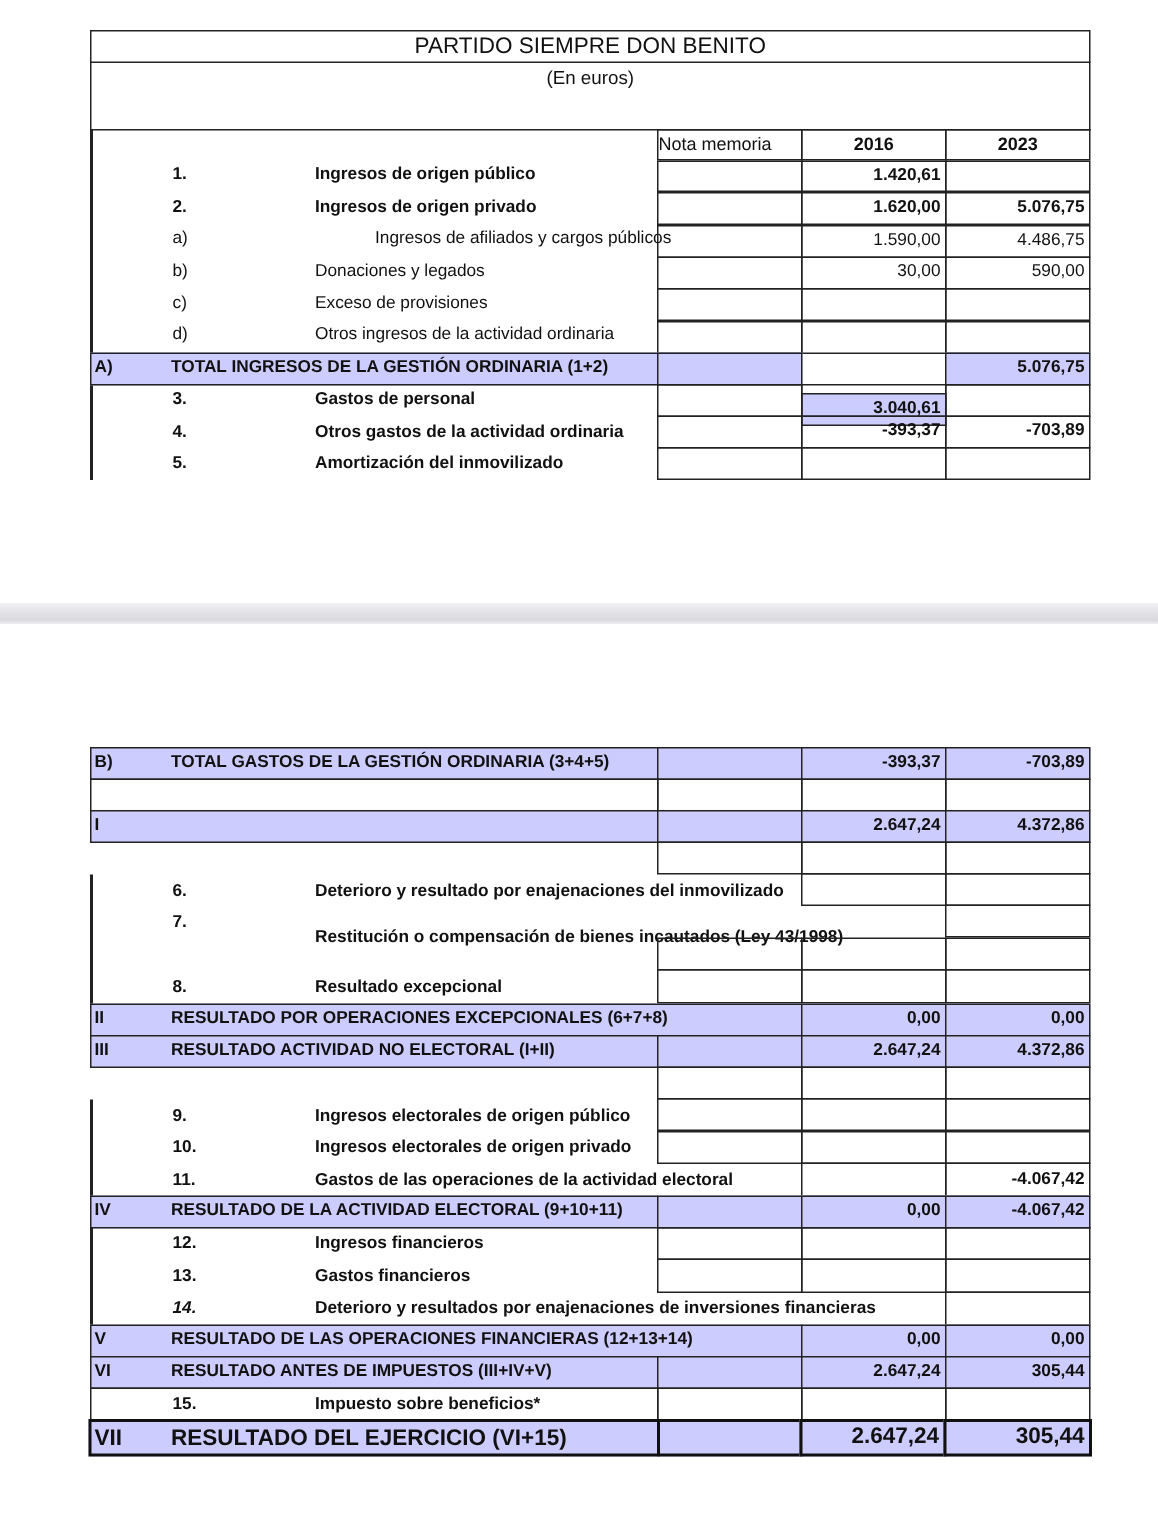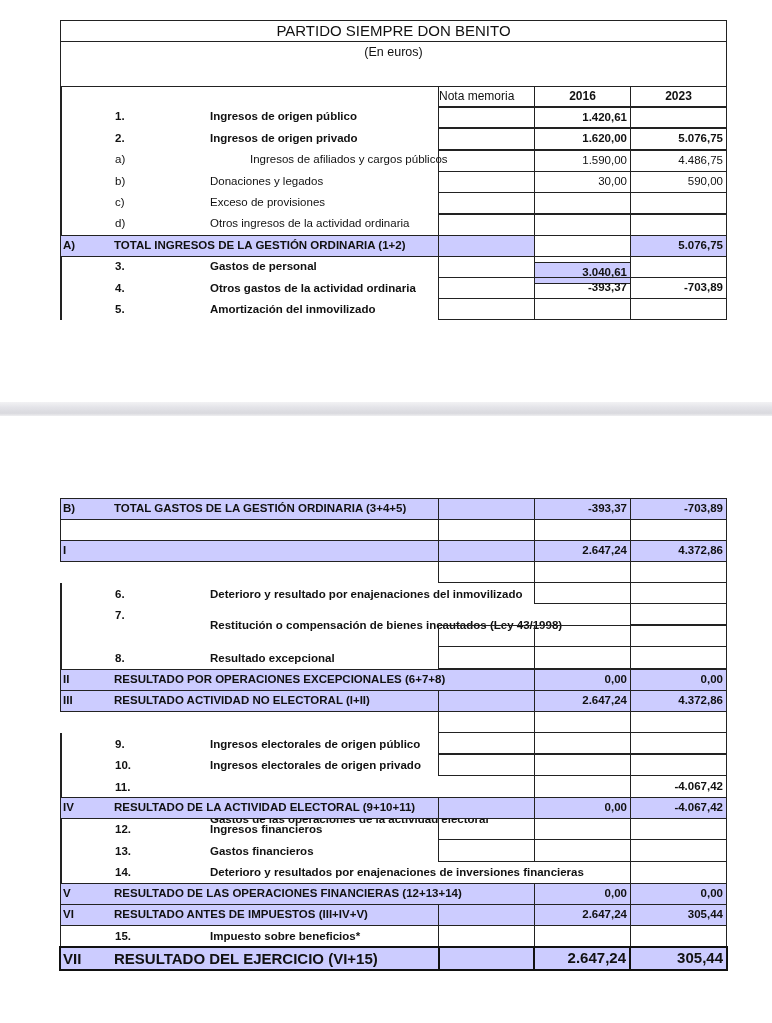--- a/index.html
+++ b/index.html
@@ -176,21 +176,21 @@
   <div class="abs cell" style="left:534px;top:732px;width:97px;height:22px;"></div>
   <div class="abs cell" style="left:630px;top:732px;width:97px;height:22px;"></div>
 
   <div class="abs t b" style="left:115px;top:759px;">10.</div>
   <div class="abs t b" style="left:210px;top:759px;">Ingresos electorales de origen privado</div>
   <div class="abs cell" style="left:438px;top:754px;width:97px;height:22px;"></div>
   <div class="abs cell" style="left:534px;top:754px;width:97px;height:22px;"></div>
   <div class="abs cell" style="left:630px;top:754px;width:97px;height:22px;"></div>
 
   <div class="abs t b" style="left:115px;top:781px;">11.</div>
-  <div class="abs t b" style="left:210px;top:781px;margin-top:32px;">Gastos de las operaciones de la actividad electoral</div>
+  <div class="abs t b" style="left:210px;top:781px;">Gastos de las operaciones de la actividad electoral</div>
   <div class="abs cell" style="left:534px;top:775px;width:97px;height:23px;"></div>
   <div class="abs cell num" style="left:630px;top:775px;width:97px;height:23px;line-height:20px;">-4.067,42</div>
 
   <div class="abs cell hl" style="left:60px;top:797px;width:379px;height:22px;">
     <span class="abs t b" style="left:2px;top:3px;">IV</span>
     <span class="abs t b" style="left:53px;top:3px;">RESULTADO DE LA ACTIVIDAD ELECTORAL (9+10+11)</span>
   </div>
   <div class="abs cell hl" style="left:438px;top:797px;width:97px;height:22px;"></div>
   <div class="abs cell hl num" style="left:534px;top:797px;width:97px;height:22px;line-height:19px;">0,00</div>
   <div class="abs cell hl num" style="left:630px;top:797px;width:97px;height:22px;line-height:19px;">-4.067,42</div>
@@ -202,21 +202,21 @@
   <div class="abs cell" style="left:438px;top:818px;width:97px;height:22px;"></div>
   <div class="abs cell" style="left:534px;top:818px;width:97px;height:22px;"></div>
   <div class="abs cell" style="left:630px;top:818px;width:97px;height:22px;"></div>
 
   <div class="abs t b" style="left:115px;top:845px;">13.</div>
   <div class="abs t b" style="left:210px;top:845px;">Gastos financieros</div>
   <div class="abs cell" style="left:438px;top:839px;width:97px;height:23px;"></div>
   <div class="abs cell" style="left:534px;top:839px;width:97px;height:23px;"></div>
   <div class="abs cell" style="left:630px;top:839px;width:97px;height:23px;"></div>
 
-  <div class="abs t b" style="left:115px;top:866px;">14.</div>
+  <div class="abs t b" style="left:115px;top:866px;font-style:italic;">14.</div>
   <div class="abs t b" style="left:210px;top:866px;">Deterioro y resultados por enajenaciones de inversiones financieras</div>
   <div class="abs cell" style="left:630px;top:861px;width:97px;height:23px;"></div>
 
   <div class="abs cell hl" style="left:60px;top:883px;width:475px;height:22px;">
     <span class="abs t b" style="left:2px;top:3px;">V</span>
     <span class="abs t b" style="left:53px;top:3px;">RESULTADO DE LAS OPERACIONES FINANCIERAS (12+13+14)</span>
   </div>
   <div class="abs cell hl num" style="left:534px;top:883px;width:97px;height:22px;line-height:19px;">0,00</div>
   <div class="abs cell hl num" style="left:630px;top:883px;width:97px;height:22px;line-height:19px;">0,00</div>
 

